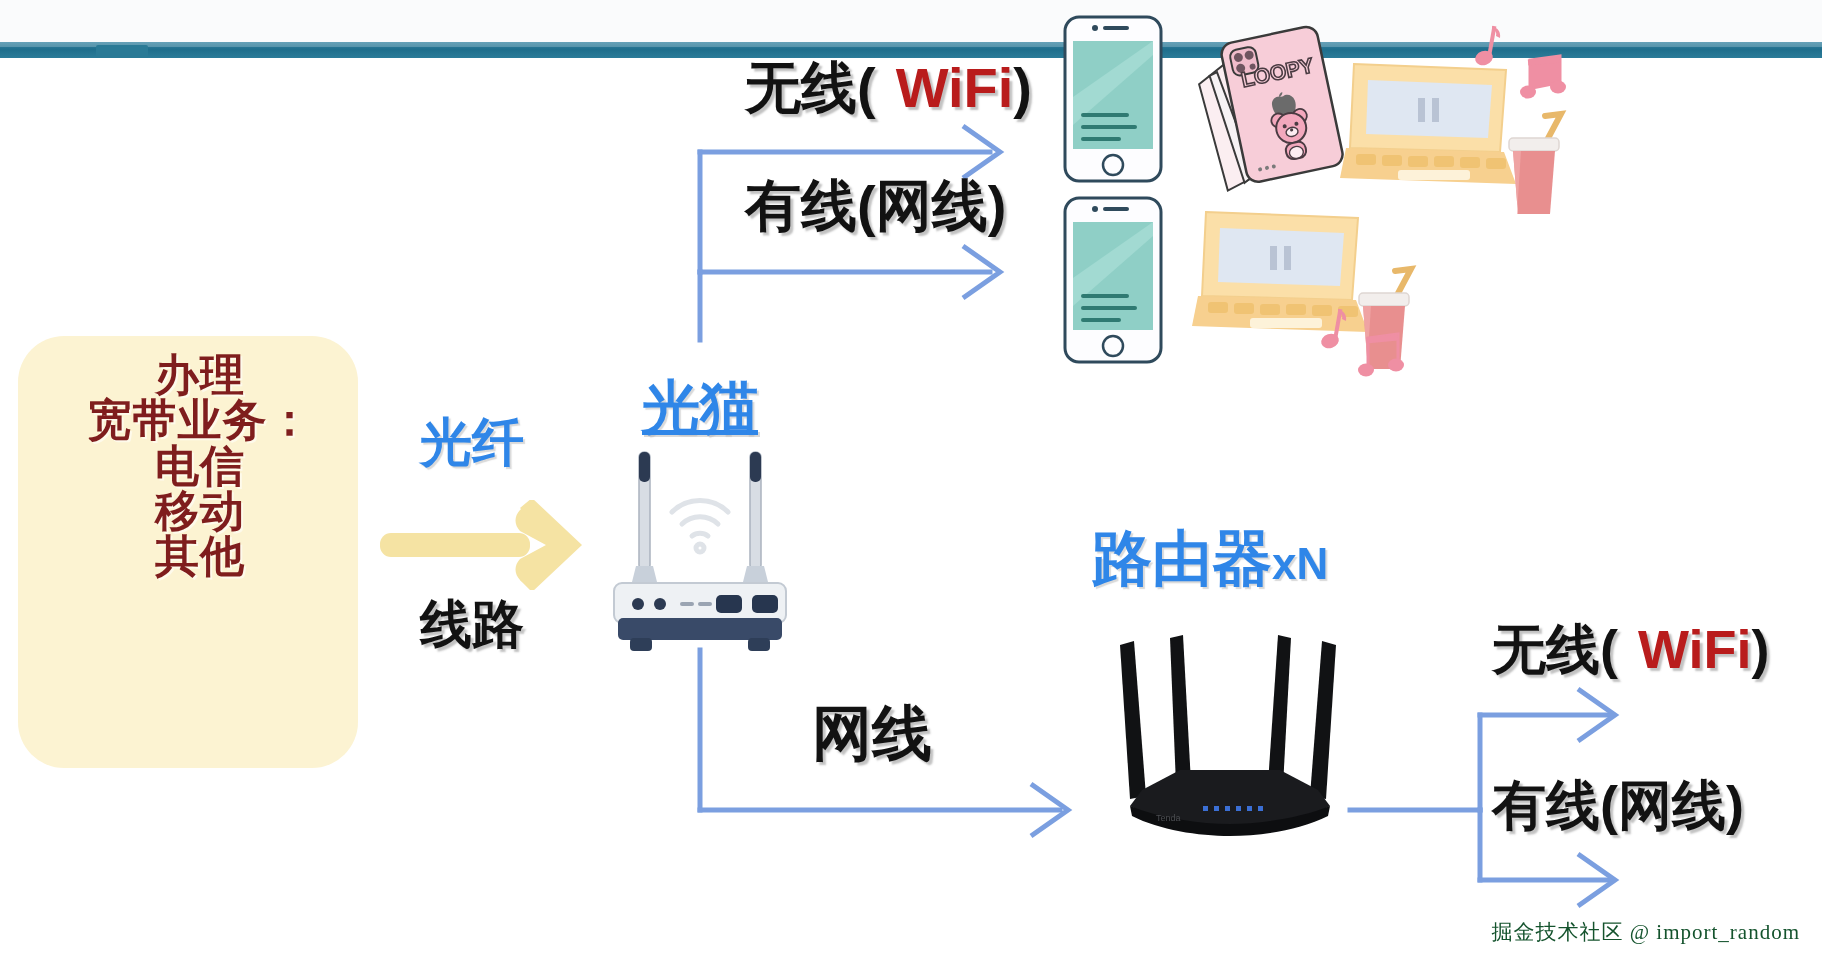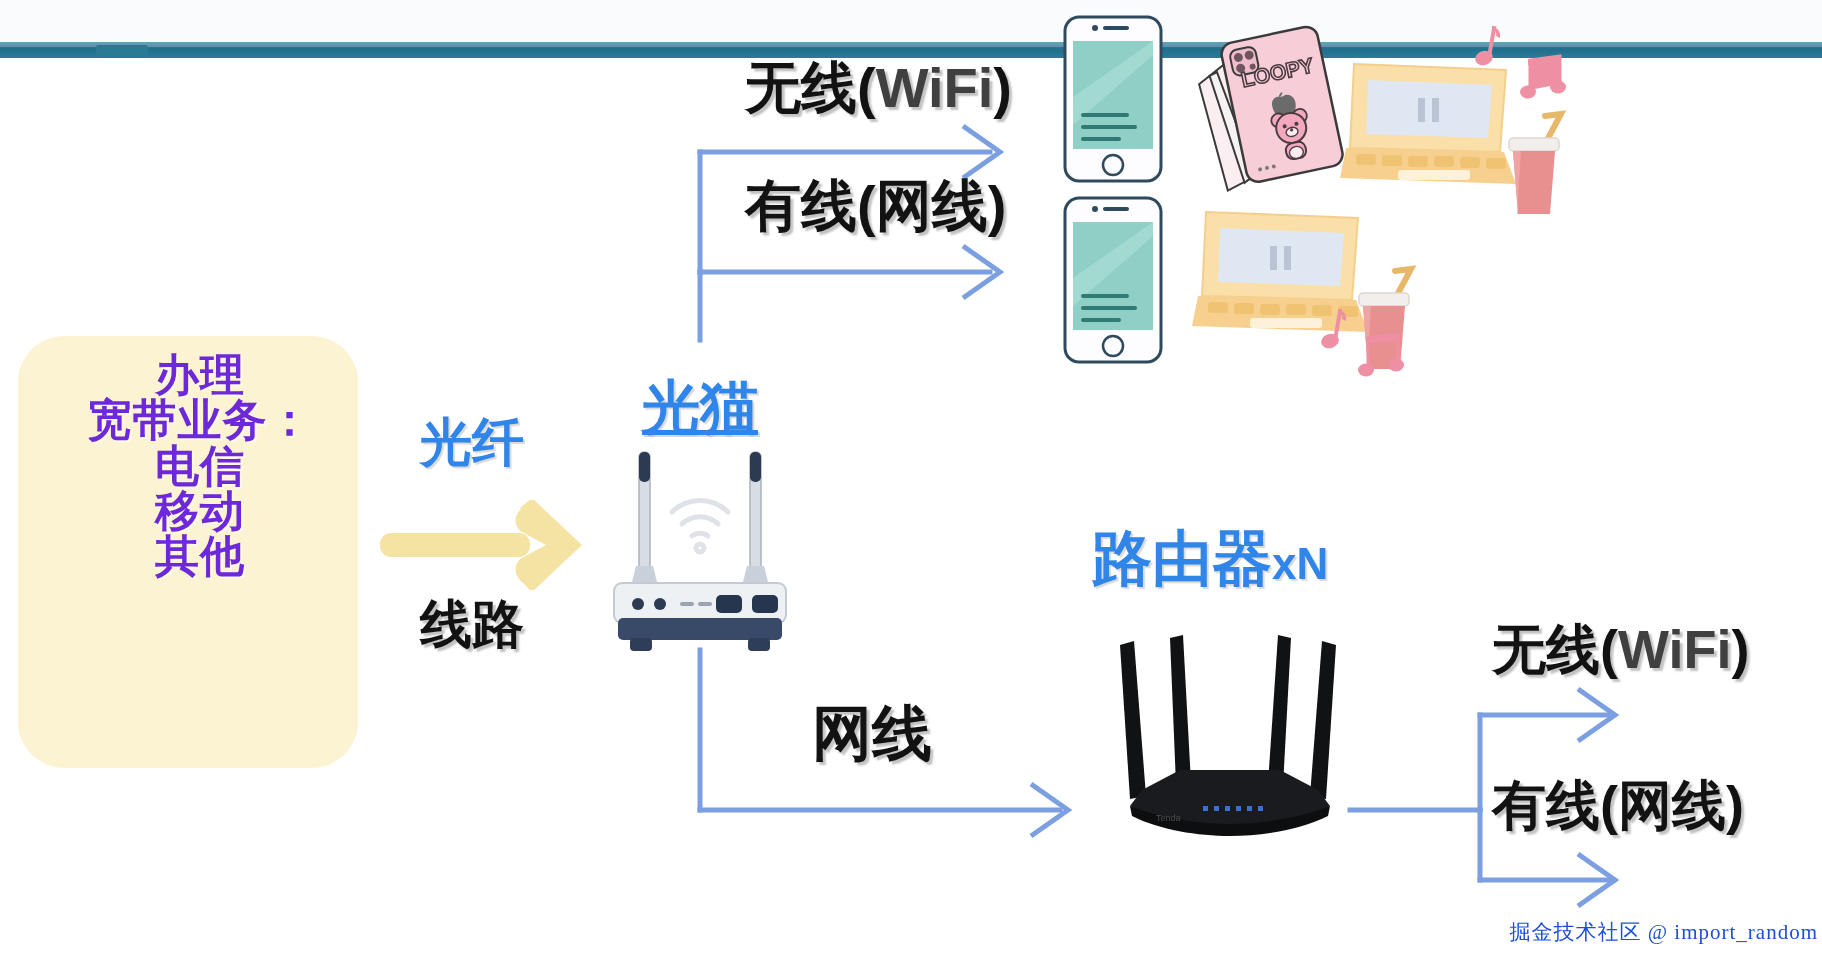--- a/index.html
+++ b/index.html
@@ -10,38 +10,38 @@
   .topbar{position:absolute;left:0;top:42px;width:1822px;height:16px;
     background:linear-gradient(180deg,#3b87a4 0%,#1f6e8c 45%,#2b7c99 100%);}
   .topbar-shine{position:absolute;left:0;top:0;width:1822px;height:5px;background:rgba(255,255,255,.22);}
   .topbar-nub{position:absolute;left:96px;top:3px;width:52px;height:13px;background:#2a7a96;border-radius:2px;}
   .topstrip{position:absolute;left:0;top:0;width:1822px;height:42px;background:#fafbfc;}
 
   
   .cream{position:absolute;left:18px;top:336px;width:340px;height:432px;
     background:#fcf3d2;border-radius:46px;}
   .cream-text{position:absolute;left:18px;top:352px;width:364px;
-    text-align:center;color:#6d28d9;font-weight:700;font-size:44px;line-height:1.03;
+    text-align:center;color:#7f1d1d;font-weight:700;font-size:44px;line-height:1.03;
     letter-spacing:1px;text-shadow:2px 2px 0 rgba(255,255,255,.55);}
   .cream-text div{white-space:nowrap;}
 
   
   .lbl{position:absolute;white-space:nowrap;font-weight:700;line-height:1;}
   .lbl.black{color:#121212;text-shadow:3px 3px 2px rgba(120,120,120,.45);}
   .lbl.blue{color:#2f86e8;text-shadow:2px 2px 1px rgba(180,180,180,.5);}
-  .wifi-blue{color:#404040;}
+  .wifi-blue{color:#b91c1c;margin-left:20px;}
 
   
   .conn{position:absolute;left:0;top:0;width:1822px;height:960px;pointer-events:none;}
 
   
   .dev{position:absolute;}
 
   
-  .wm{position:absolute;right:4px;bottom:14px;font-size:21px;color:#1d4ed8;
+  .wm{position:absolute;right:22px;bottom:14px;font-size:21px;color:#14532d;
      font-family:"Liberation Serif","DejaVu Serif",serif;letter-spacing:1px;
      text-shadow:0 1px 0 rgba(255,255,255,.9);}
 </style>
 </head>
 <body>
 
 <div id="stage">
 
   <div class="topstrip"></div>
   <div class="topbar">

